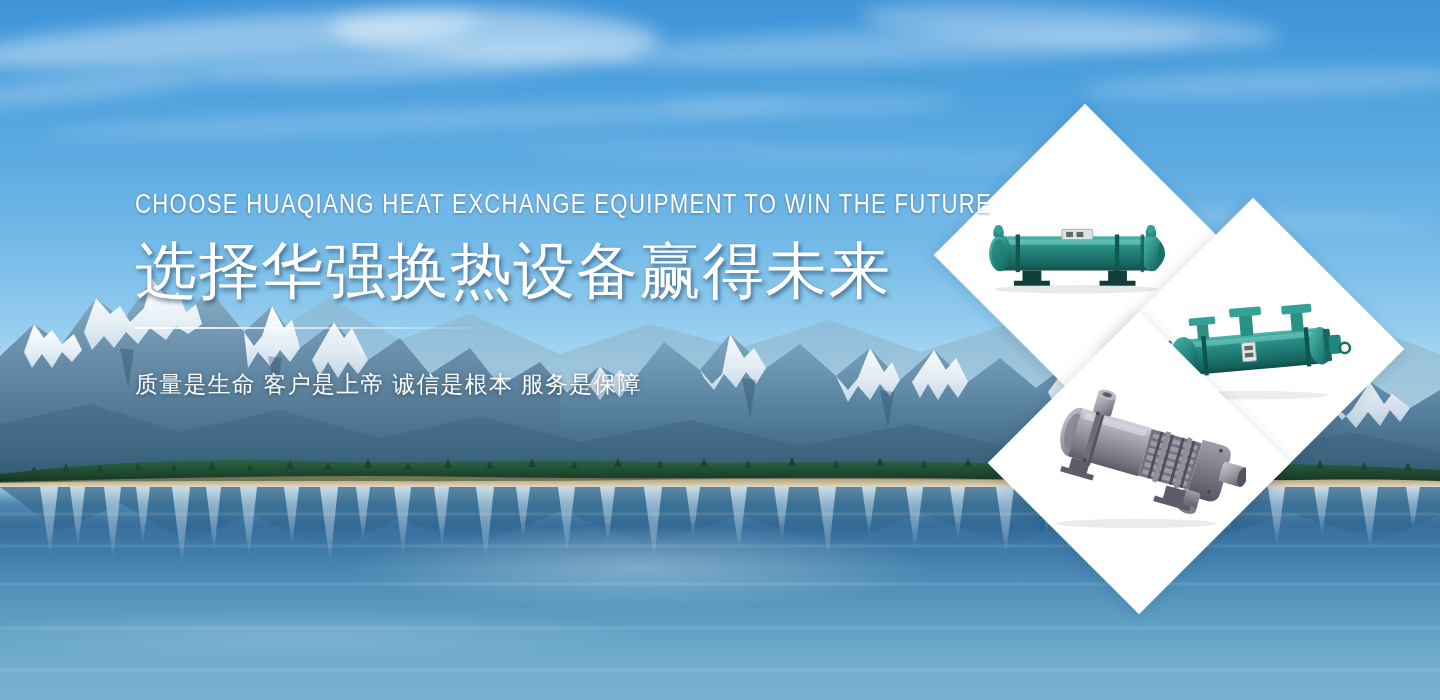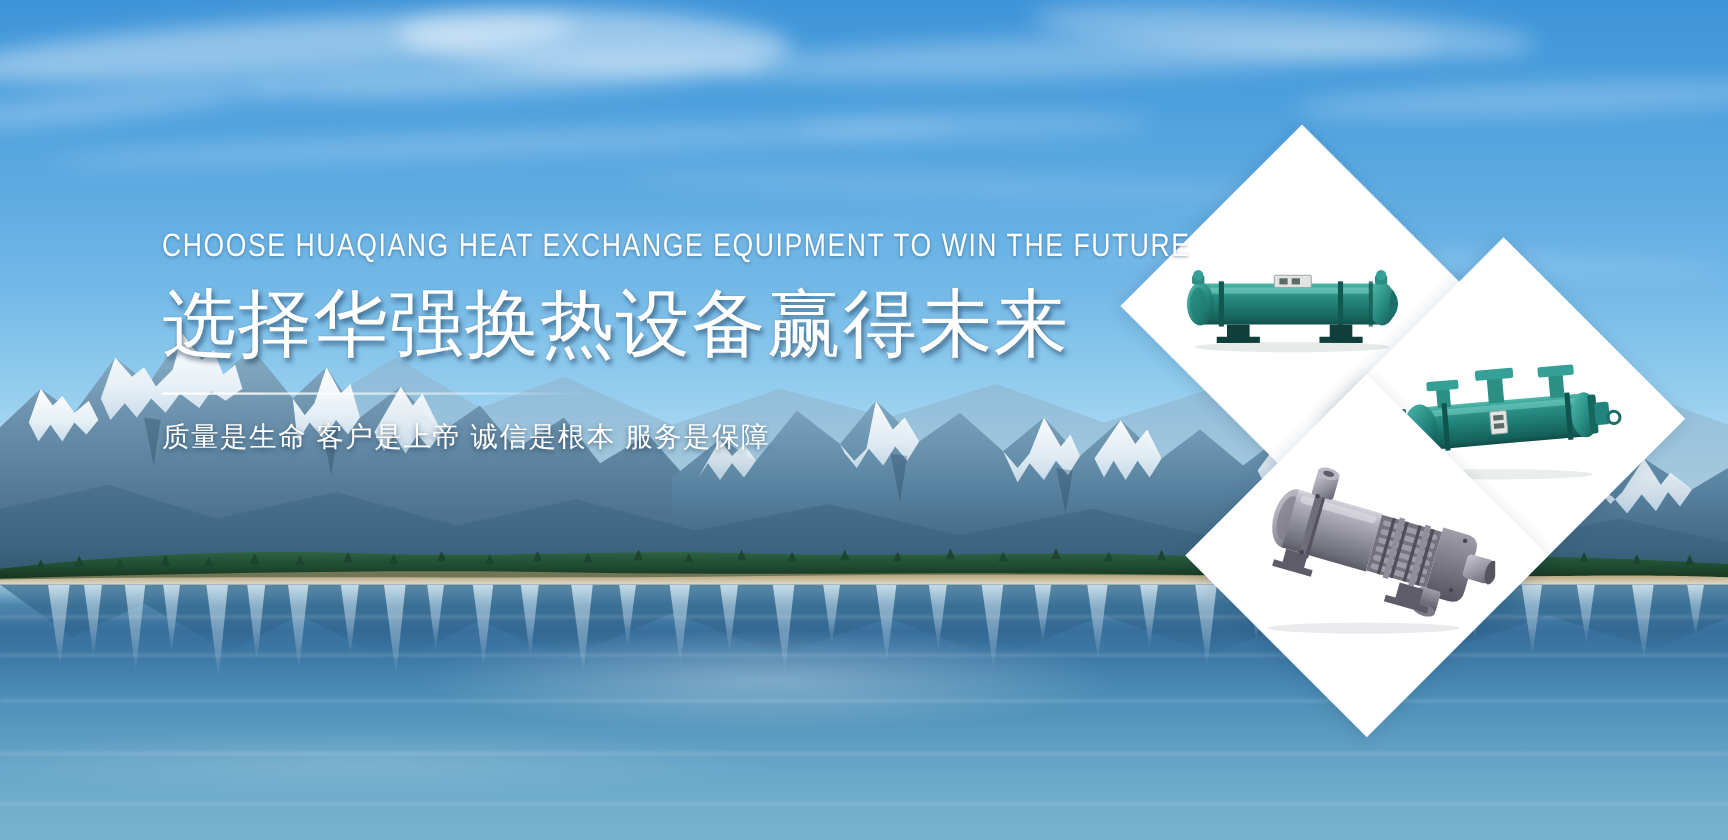--- a/index.html
+++ b/index.html
@@ -123,21 +123,21 @@
     text-shadow:
        2px 3px 4px rgba(18,48,76,.55),
        0 0 1px rgba(18,48,76,.4);
   }
   .divider{
     margin-top:22px;
     width:360px; height:2px;
     background:linear-gradient(to right, rgba(255,255,255,.95), rgba(255,255,255,.55) 60%, rgba(255,255,255,0));
   }
   .subtitle{
-    margin-top:20px;
+    margin-top:40px;
     font-family:"Liberation Sans", sans-serif;
     font-size:23px;
     font-weight:400;
     color:#ffffff;
     letter-spacing:1.2px;
     white-space:nowrap;
     text-shadow:0 1px 4px rgba(16,44,70,.6);
   }
 
   

